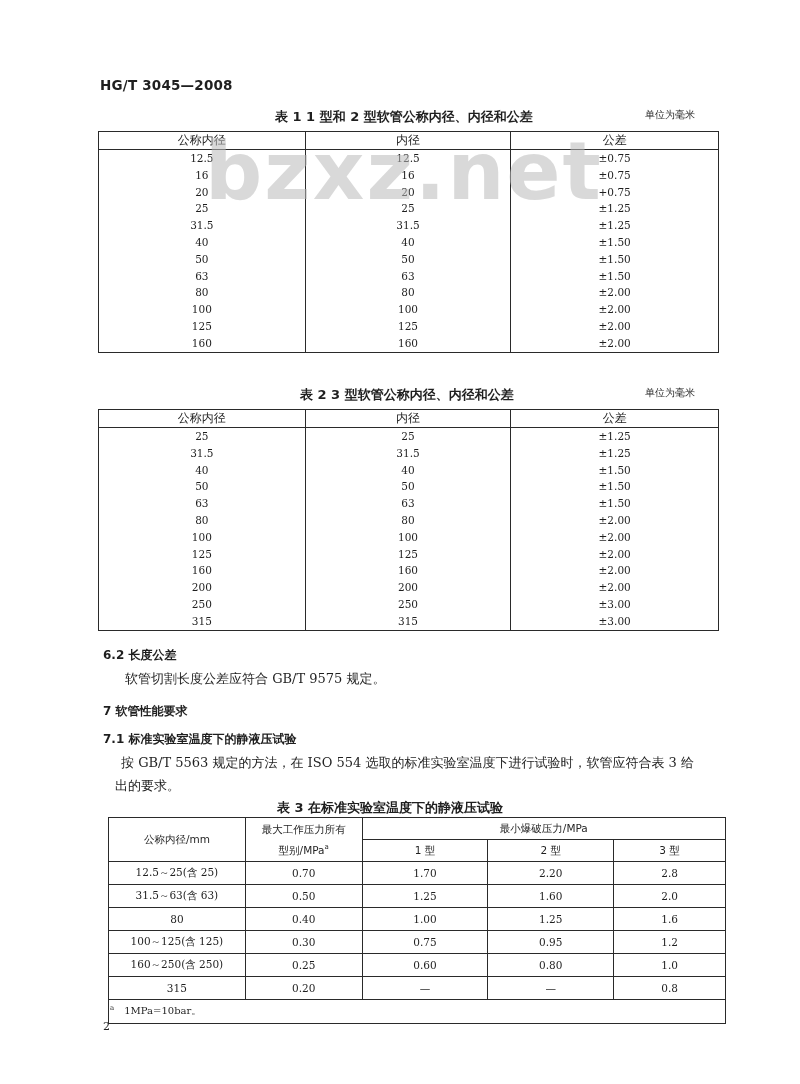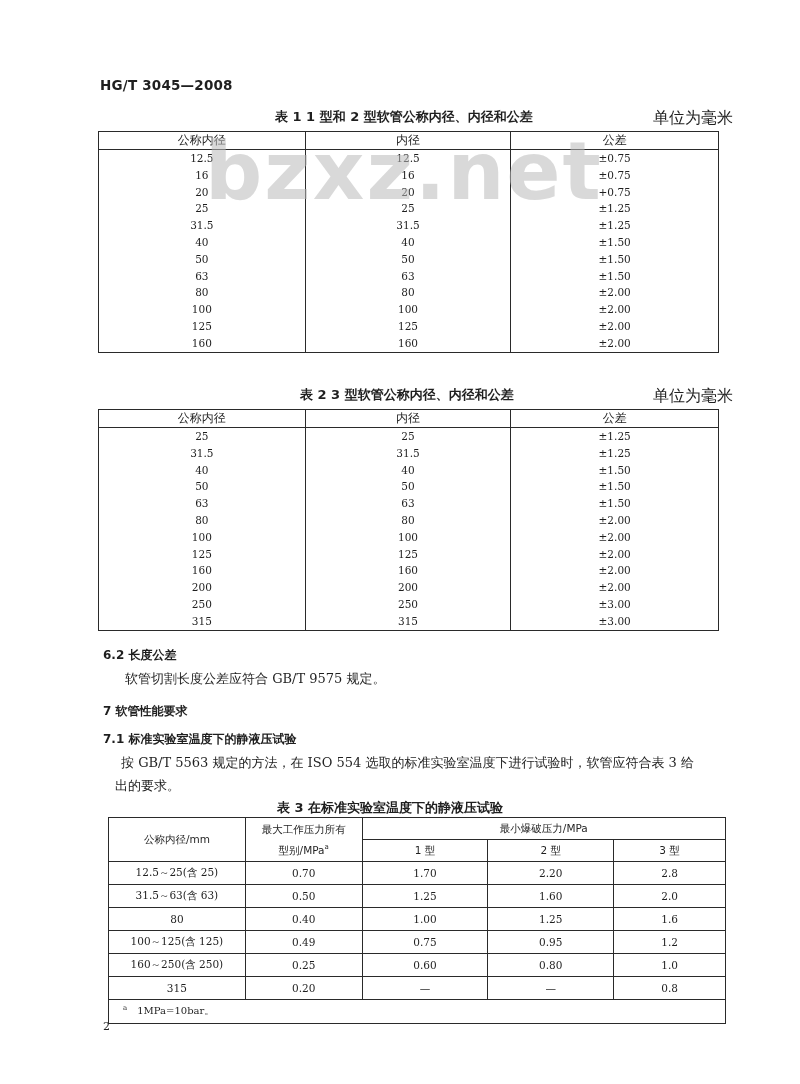--- a/index.html
+++ b/index.html
@@ -9,21 +9,21 @@
   }
   .abs { position: absolute; }
   .doc-code {
     left: 100px; top: 77px; font-family: "DejaVu Sans", "Liberation Sans", sans-serif;
     font-weight: bold; font-size: 13.5px; letter-spacing: 0.2px;
   }
   .tbl-title {
     font-family: "DejaVu Sans", "Liberation Sans", sans-serif; font-weight: bold; font-size: 13px;
     white-space: nowrap;
   }
-  .unit { font-size: 16px; font-family: Liberation Mono, monospace; margin-left: 8px; }
+  .unit { font-size: 10px; font-family: Liberation Mono, monospace; }
   table.simple {
     position: absolute; border-collapse: collapse; font-size: 10.5px;
     border: 1.5px solid #2a2a2a;
   }
   table.simple th, table.simple td {
     text-align: center; padding: 0; font-weight: normal;
     border-left: 1px solid #2a2a2a; border-right: 1px solid #2a2a2a;
   }
   table.simple th {
     height: 14px; border-bottom: 1.5px solid #2a2a2a; font-family: "DejaVu Sans", "Liberation Sans", sans-serif; font-size: 12px;
@@ -31,21 +31,21 @@
   table.simple td { height: 16.8px; line-height: 16.8px; }
   table.grid {
     position: absolute; border-collapse: collapse; font-size: 10.5px;
     border: 1.5px solid #2a2a2a;
   }
   table.grid th, table.grid td {
     border: 1px solid #2a2a2a; text-align: center; font-weight: normal; padding: 0;
   }
   table.grid th { font-family: "DejaVu Sans", "Liberation Sans", sans-serif; font-size: 10.5px; }
   table.grid td { height: 22px; }
-  table.grid td.foot { text-align: left; padding-left: 14px; font-size: 10px; }
+  table.grid td.foot { text-align: left; padding-left: 1px; font-size: 10px; }
   .heading {
     font-family: "DejaVu Sans", "Liberation Sans", sans-serif; font-weight: bold; font-size: 12px;
   }
   .para { font-size: 13px; }
   .watermark {
     left: 205px; top: 132px; font-family: "DejaVu Sans", "Liberation Sans", sans-serif;
     font-weight: bold; font-size: 80px; color: rgba(185,185,185,0.55); letter-spacing: 2px;
     line-height: 1; pointer-events: none;
   }
   .page-num { left: 103px; top: 1020px; font-size: 11px; }
@@ -263,21 +263,21 @@
       </tr>
       <tr>
         <td>80</td>
         <td>0.40</td>
         <td>1.00</td>
         <td>1.25</td>
         <td>1.6</td>
       </tr>
       <tr>
         <td>100～125(含 125)</td>
-        <td>0.49</td>
+        <td>0.30</td>
         <td>0.75</td>
         <td>0.95</td>
         <td>1.2</td>
       </tr>
       <tr>
         <td>160～250(含 250)</td>
         <td>0.25</td>
         <td>0.60</td>
         <td>0.80</td>
         <td>1.0</td>

